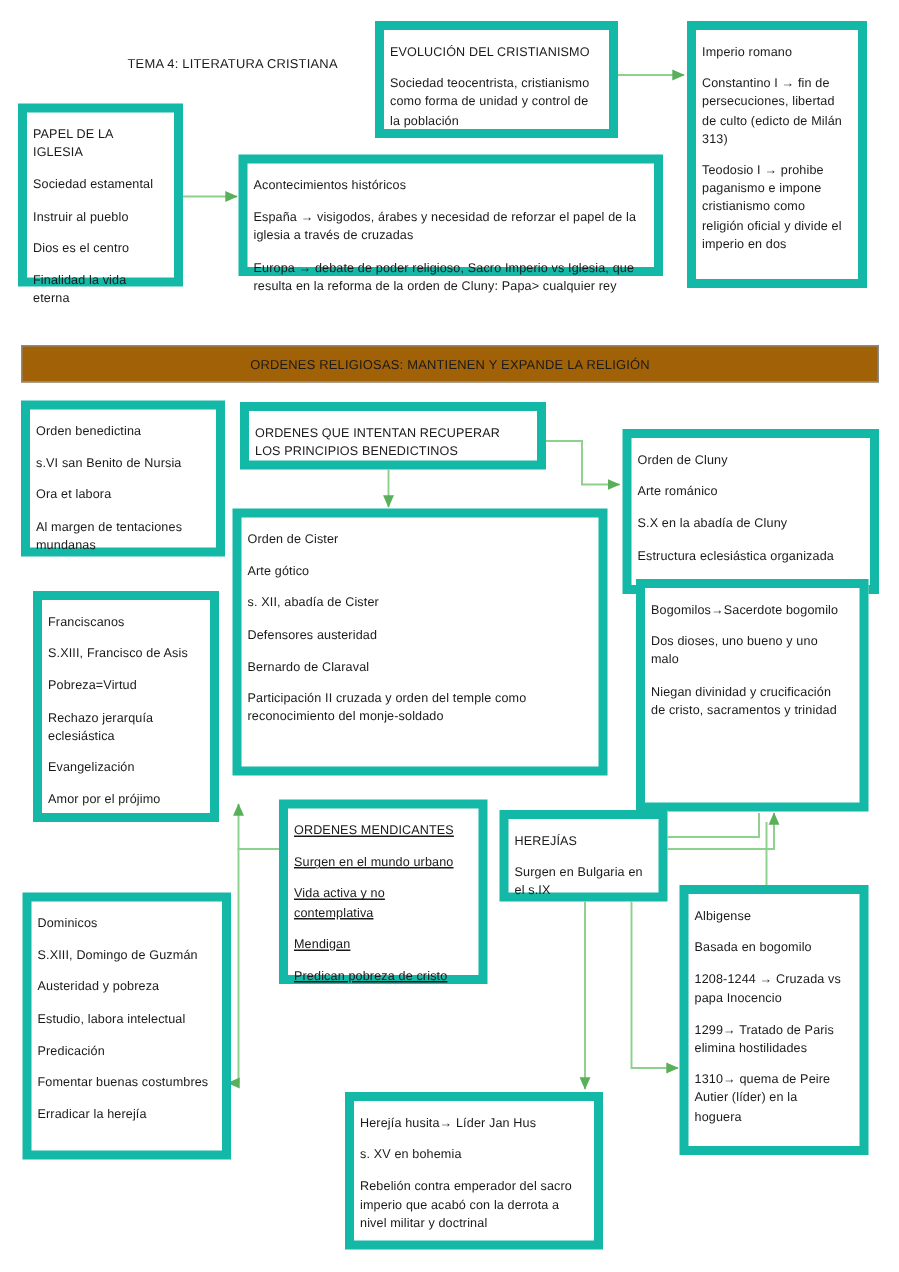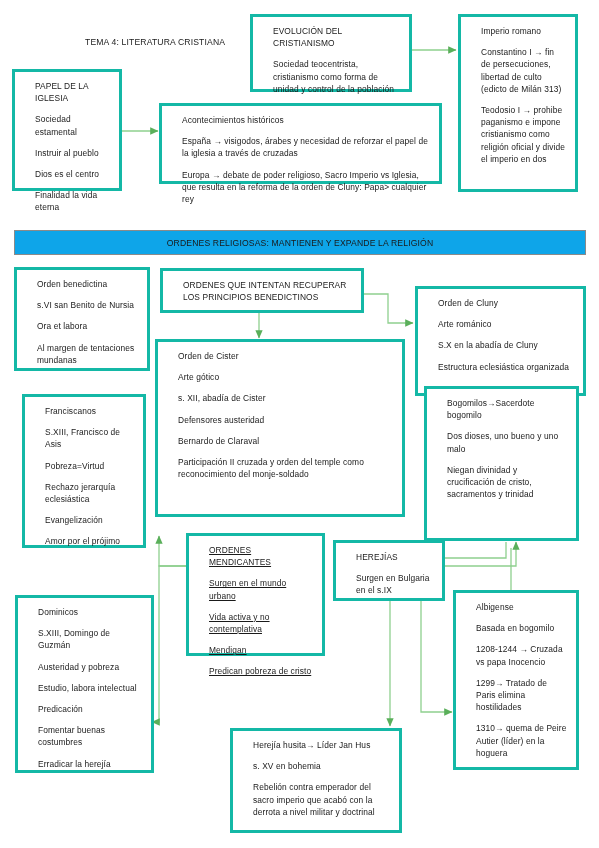--- a/index.html
+++ b/index.html
@@ -14,38 +14,38 @@
   #canvas {
     position: relative;
     width: 599px;
     height: 848px;
     background: #ffffff;
     overflow: hidden;
   }
   .box {
     position: absolute;
     box-sizing: border-box;
-    border: 3px solid #14b8a6;
+    border: 6px solid #14b8a6;
     background: #ffffff;
-    padding: 8px 9px 8px 20px;
+    padding: 8px 9px 8px 4px;
     z-index: 3;
   }
   .box p {
     margin: 0 0 9px 0;
     font-size: 8.4px;
     line-height: 12.2px;
     letter-spacing: 0.1px;
   }
   .box p:last-child { margin-bottom: 0; }
 
   .banner {
     position: absolute;
     box-sizing: border-box;
     border: 1px solid #8a8a8a;
-    background: #0ea5e9;
+    background: #a16207;
     display: flex;
     align-items: center;
     justify-content: center;
     z-index: 3;
   }
   .banner span {
     font-size: 8.6px;
     letter-spacing: 0.15px;
   }
   .title {

